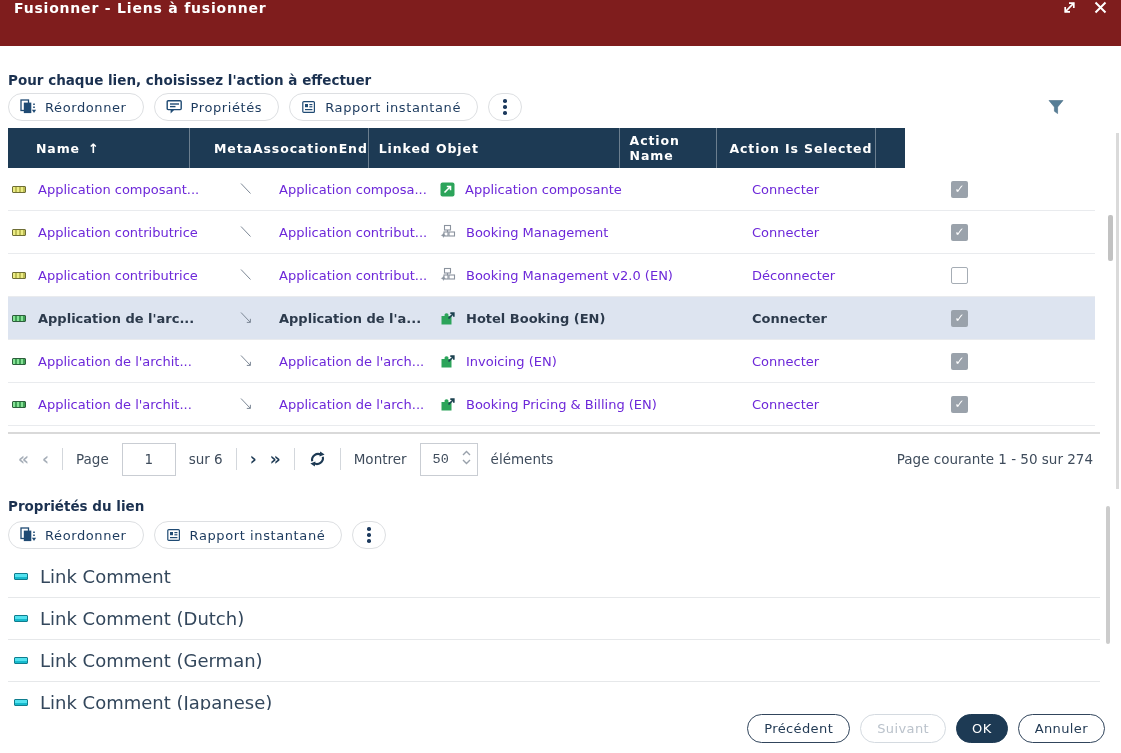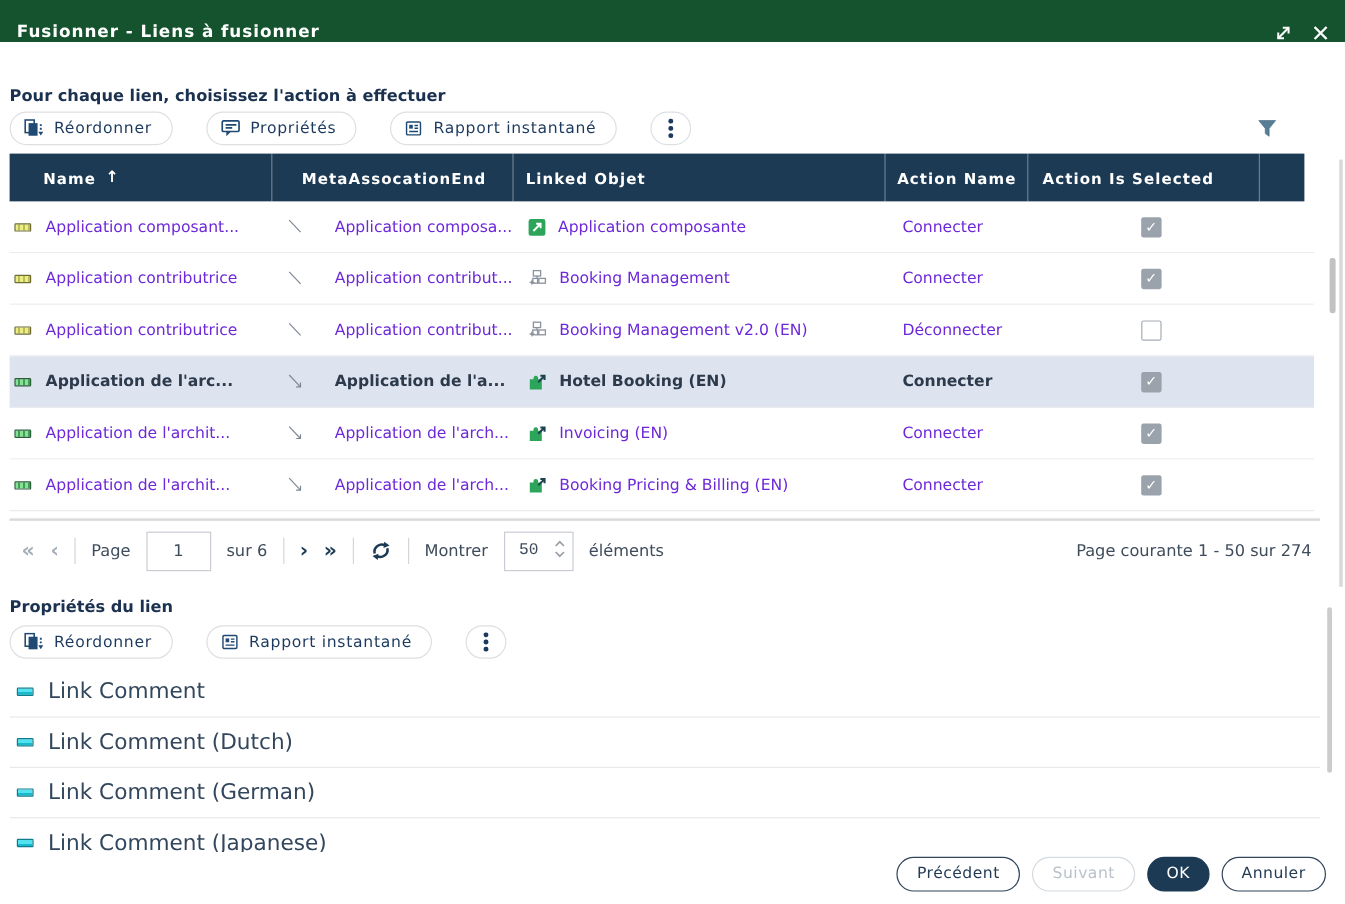--- a/index.html
+++ b/index.html
@@ -1,43 +1,43 @@
 <!DOCTYPE html>
 <html><head>
 <meta charset="utf-8">
 <style>
   html,body{margin:0;padding:0;background:#fff;}
   .dialog{position:relative;width:1121px;height:753px;background:#fff;overflow:hidden;
           font-family:"DejaVu Sans","Liberation Sans",sans-serif;}
 
   
-  .titlebar{position:absolute;left:0;top:0;width:1121px;height:35px;background:#14532d;
-            display:flex;align-items:flex-end;padding:0 14px;box-sizing:border-box;}
+  .titlebar{position:absolute;left:0;top:0;width:1121px;height:46px;background:#7f1d1d;
+            display:flex;align-items:flex-start;padding:0 14px;box-sizing:border-box;}
   .title{color:#fff;font-size:14px;font-weight:bold;letter-spacing:0.8px;}
   .tb-icons{margin-left:auto;display:flex;gap:17px;align-items:center;}
   .tb-btn{display:flex;cursor:pointer;}
 
   
   .heading{position:absolute;left:8px;font-size:13.5px;font-weight:bold;color:#1b3150;}
   .h1{top:72px;} .h2{top:498px;}
 
   
-  .toolbar{position:absolute;left:8px;display:flex;align-items:center;gap:28px;}
+  .toolbar{position:absolute;left:8px;display:flex;align-items:center;gap:10px;}
   .toolbar1{top:93px;width:1085px;}
   .toolbar2{top:521px;}
   .pill{display:inline-flex;align-items:center;gap:8px;height:28px;padding:0 16px 0 11px;
         border:1px solid #dddfe2;border-radius:14px;background:#fff;color:#1c3a5e;
         font-size:13px;letter-spacing:0.6px;font-family:inherit;cursor:pointer;}
   .pill-kebab{padding:0 14px;}
   .kebab{display:flex;flex-direction:column;gap:2.5px;}
   .kebab i{width:3.5px;height:3.5px;border-radius:50%;background:#1c3a5e;}
   .filter-wrap{margin-left:auto;margin-right:28px;cursor:pointer;display:flex;}
 
   
-  .thead{position:absolute;left:8px;top:128px;width:1079px;height:40px;background:#1d3a54;
+  .thead{position:absolute;left:8px;top:128px;width:897px;height:40px;background:#1d3a54;
          display:flex;color:#fff;box-sizing:border-box;}
   .th{display:flex;align-items:center;font-size:12.5px;font-weight:bold;letter-spacing:0.9px;
       box-sizing:border-box;}
   .th + .th{border-left:1px solid rgba(255,255,255,0.35);}
   .w-name{width:220px;padding-left:28px;}
   .w-meta{width:202px;padding-left:24px;}
   .w-linked{width:312px;padding-left:10px;}
   .w-action{width:120px;padding-left:10px;}
   .w-check{width:195px;padding-left:12px;}
   .w-x{width:38px;}

